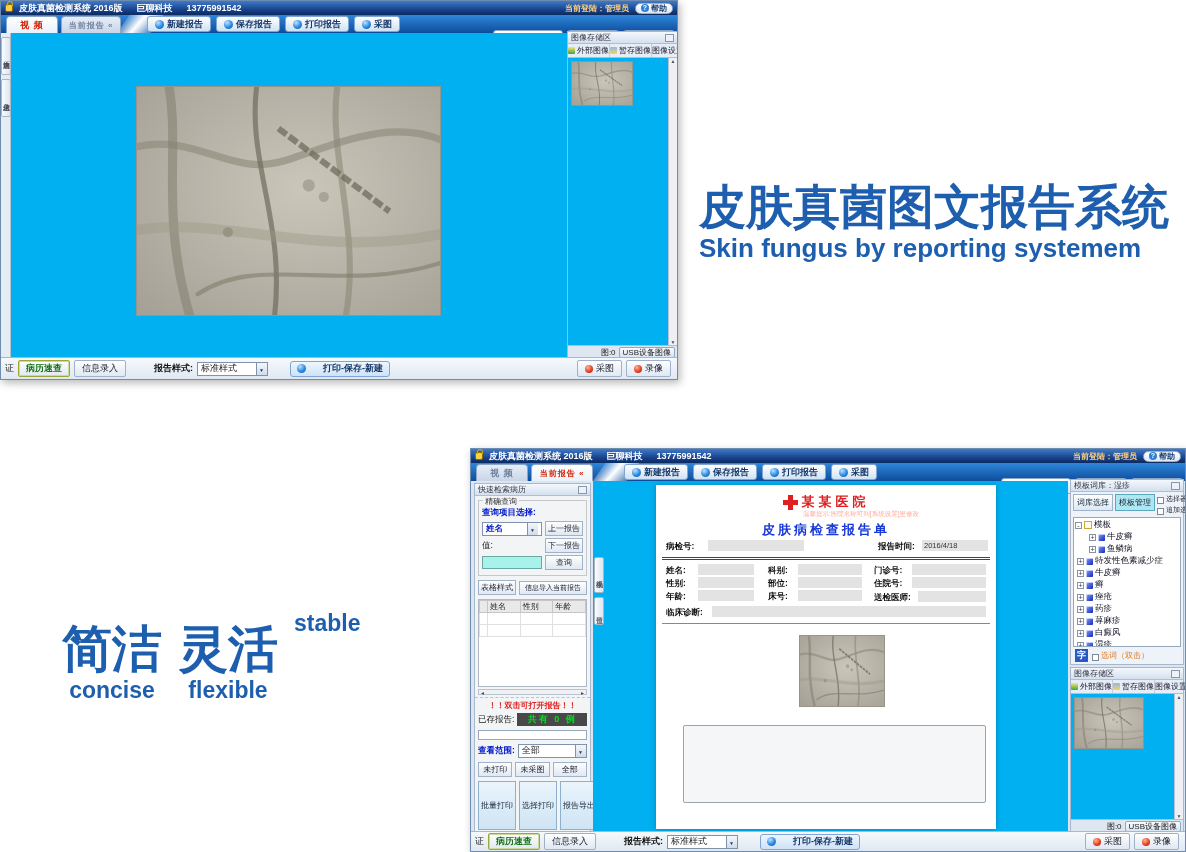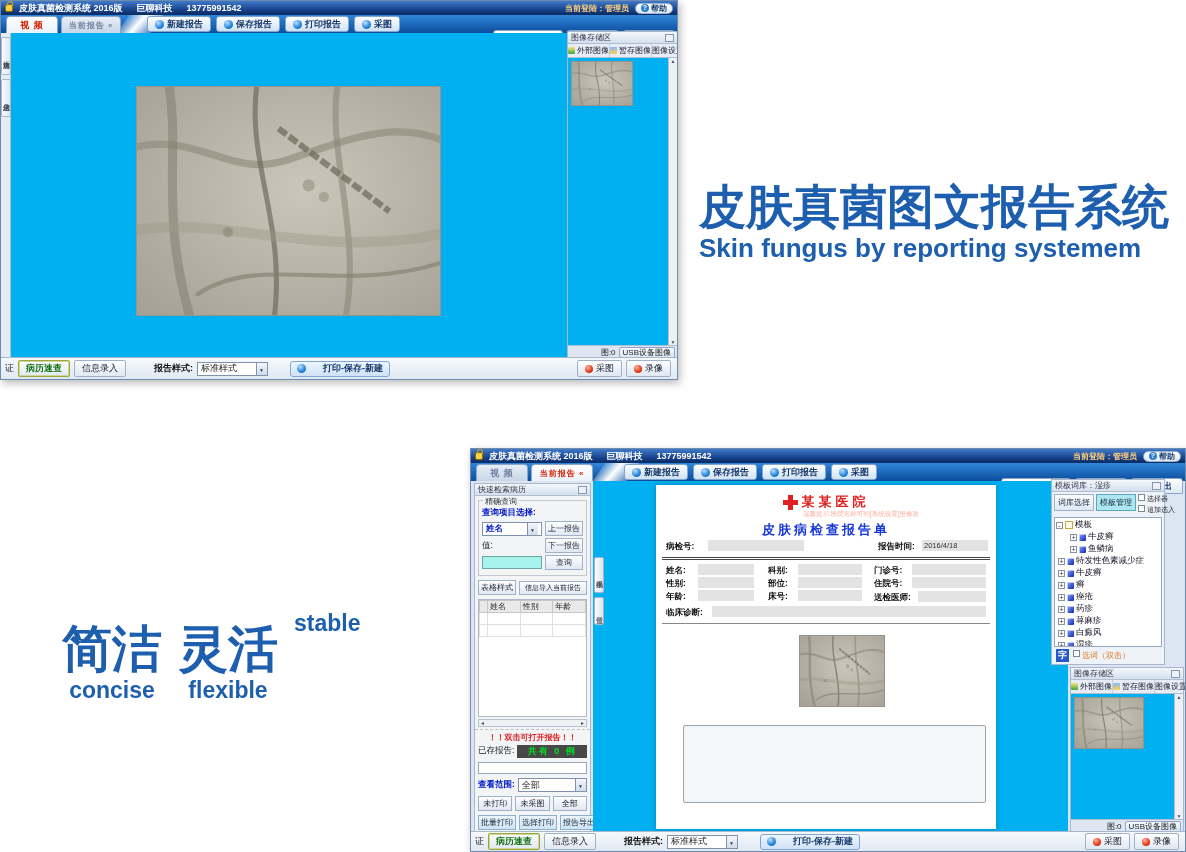--- a/index.html
+++ b/index.html
@@ -90,29 +90,29 @@
   .tablewrap{margin:2px 3px;background:#fff;border:1px solid #b0b8c4;height:150px;overflow:hidden}
   .wtable{border-collapse:collapse;width:100%}
   .wtable th{background:#e9e9e9;border:1px solid #c6c6c6;font-size:8px;font-weight:normal;text-align:left;padding:0 2px;height:12px}
   .wtable td{border:1px solid #e0e0e0;height:12px}
   .hscroll{height:9px;background:#eef0f4;border:1px solid #b8c2d0;position:relative;margin:0 3px}
   .hscroll::before{content:"◄";position:absolute;left:1px;top:0;font-size:5px;color:#456}
   .hscroll::after{content:"►";position:absolute;right:1px;top:0;font-size:5px;color:#456}
   .hint{color:#e02020;font-weight:bold;font-size:8px;text-align:center;border-top:1px dashed #c0c0c0;margin-top:2px;padding-top:2px;white-space:nowrap}
   .countbox{background:#484848;color:#00e020;font-weight:bold;font-size:9px;text-align:center;flex:1;height:13px;line-height:13px;letter-spacing:2px}
   .emptyinput{background:#fff;border:1px solid #9aa8ba;height:15px;margin:2px 3px}
-  .cbtn{background:linear-gradient(#eaf4fc,#cfe4f4);border:1px solid #8fb0cc;font-size:8px;padding:1px 2px;color:#123;flex:1;text-align:center;white-space:nowrap}
+  .cbtn{background:linear-gradient(#eaf4fc,#cfe4f4);border:1px solid #8fb0cc;font-size:8px;padding:18px 2px;color:#123;flex:1;text-align:center;white-space:nowrap}
 
   
   .tpanel{position:absolute;background:#eef3f9;border:1px solid #a8b8cc;display:flex;flex-direction:column}
   .tpbtns{display:flex;gap:2px;padding:2px;align-items:flex-start}
   .tpbtn{background:linear-gradient(#fdfefe,#dde8f4);border:1px solid #9fb2ca;font-size:8px;padding:2px 3px;color:#123;white-space:nowrap}
   .tpbtn.on{background:#aee6f2;border:1px solid #5aa8c0}
   .chkcol{display:flex;flex-direction:column;gap:1px;margin-left:auto}
-  .chkrow{display:flex;align-items:flex-start;gap:2px;font-size:7px;color:#223;white-space:nowrap}
+  .chkrow{display:flex;align-items:flex-end;gap:2px;font-size:7px;color:#223;white-space:nowrap}
   .chk{width:7px;height:7px;border:1px solid #808890;background:#fff;flex:none}
   .tree{background:#fff;border:1px solid #98a8bc;margin:0 2px;flex:1;overflow:hidden;padding:1px}
   .titem{display:flex;align-items:center;gap:2px;height:12px;font-size:8.5px;color:#112;white-space:nowrap}
   .exp{width:7px;height:7px;border:1px solid #8892a0;background:#fff;flex:none;display:inline-flex;align-items:center;justify-content:center;font-size:7px;line-height:1;color:#334}
   .exp::before{content:"+"}
   .exp.open::before{content:"-"}
   .note{width:8px;height:8px;background:#fffbe8;border:1px solid #c8a83a;flex:none}
   .gem{width:7px;height:7px;background:linear-gradient(135deg,#88a0ff,#1028b8);flex:none;border-radius:1px;
        box-shadow:inset 1px 1px 0 rgba(255,255,255,.6)}
   .tpfoot{display:flex;align-items:center;gap:4px;padding:2px 4px}
@@ -495,21 +495,21 @@
         <div class="thinline" style="top:138px"></div>
 
         <svg class="micro" style="left:143px;top:150px;width:86px;height:72px" viewBox="0 0 300 220" preserveAspectRatio="none">
             <use href="#hyphae"></use>
           </svg>
 
         <div class="bigbox" style="left:27px;top:240px;width:303px;height:78px"></div>
       </div>
     </div>
 
-    <div class="tpanel" style="left:580px;top:30px;width:114px;height:186px">
+    <div class="tpanel" style="left:599px;top:30px;width:114px;height:186px">
       <div class="phead">
         <span>模板词库：湿疹</span>
         <span class="minibox"></span>
       </div>
       <div class="tpbtns">
         <span class="tpbtn"><span>词库选择</span></span>
         <span class="tpbtn on"><span>模板管理</span></span>
         <span class="chkcol">
           <span class="chkrow">
               <span class="chk"></span>

